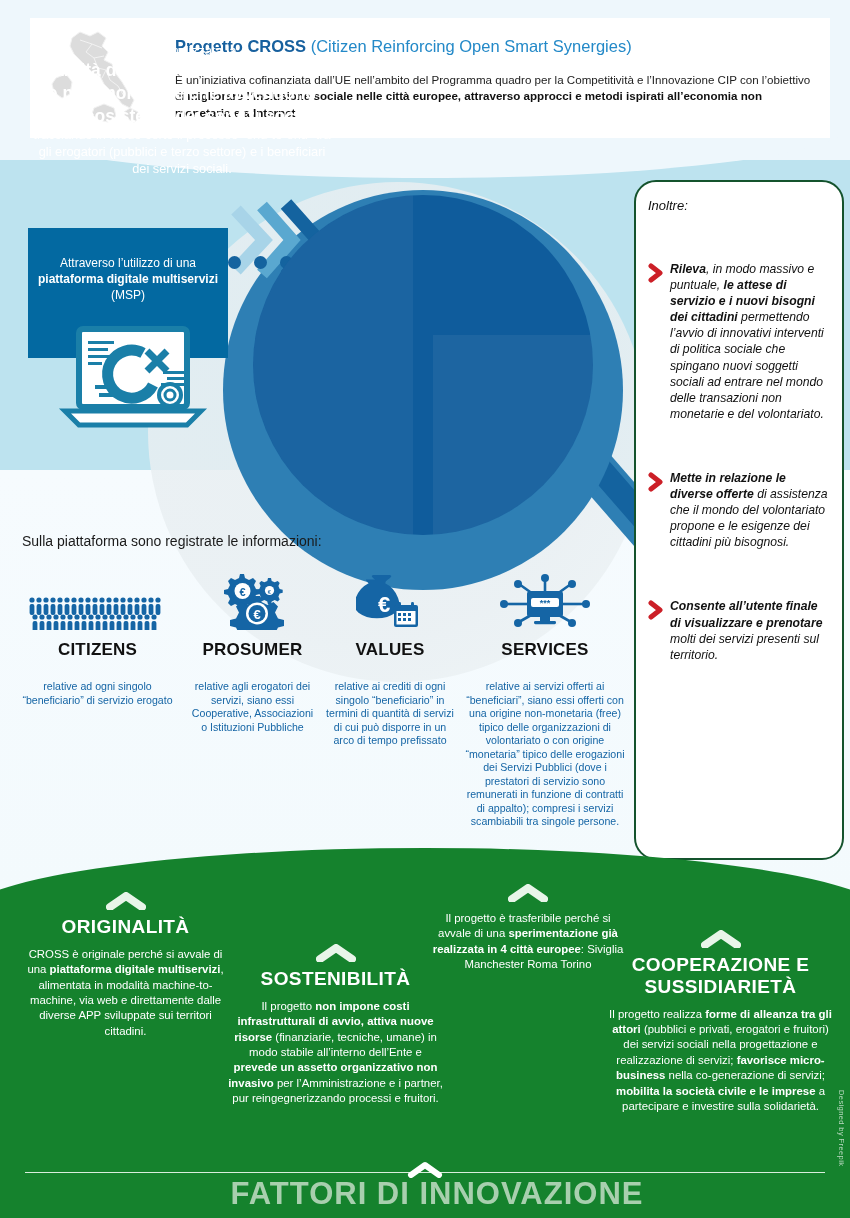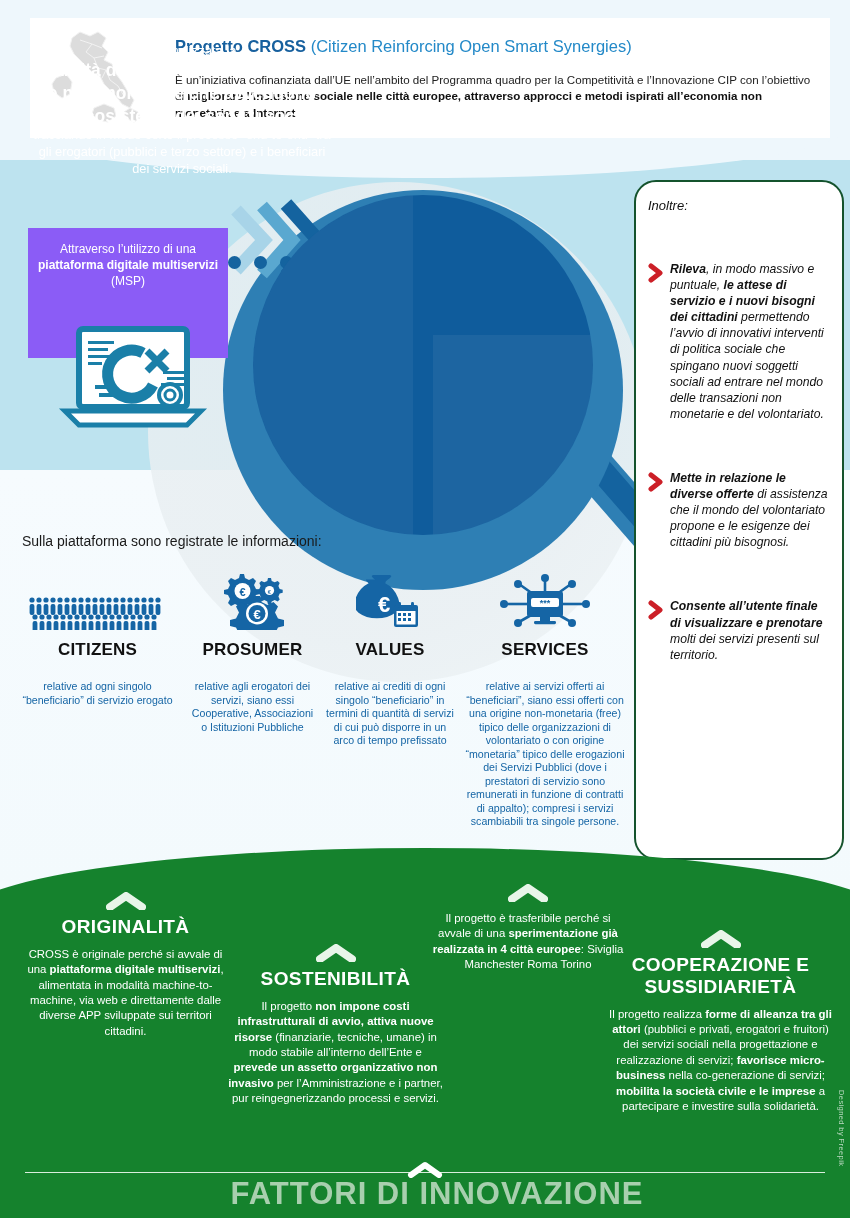--- a/index.html
+++ b/index.html
@@ -53,23 +53,23 @@
   .header-map { position:absolute; left:12px; top:8px; width:120px; height:105px; }
   .header-text { position:absolute; left:145px; top:18px; width:640px; }
   .h-title { font-size:16.5px; color:#2389c8; line-height:1.25; }
   .h-title b { color:#17609e; font-weight:bold; }
   .h-body { margin-top:15px; font-size:11.6px; color:#222; line-height:1.45; }
   .h-body b { color:#111; font-weight:bold; }
 
   
   .msp {
     position:absolute; left:28px; top:228px; width:200px; height:130px;
-    background:#8b5cf6; color:#fff;
+    background:#0369a1; color:#fff;
     display:flex; align-items:flex-start; justify-content:center;
-    padding-top:13px;
+    padding-top:27px;
   }
   .msp-text { font-size:12px; line-height:1.35; text-align:center; }
   .msp-text b { font-weight:bold; }
   .msp-laptop { position:absolute; left:55px; top:325px; width:155px; height:110px; }
 
   
   .chev-group { position:absolute; left:228px; top:196px; width:110px; height:90px; }
   .dots { position:absolute; left:228px; top:256px; width:130px; height:20px; }
   .dot { position:absolute; width:13px; height:13px; border-radius:50%; background:#14639f; }
 
@@ -465,21 +465,21 @@
         <p><span>CROSS è originale perché si avvale di una </span><b>piattaforma digitale multiservizi</b><span>, alimentata in modalità machine-to-machine, via web e direttamente dalle diverse APP sviluppate sui territori cittadini.</span></p>
       </div>
 
       <div class="factor f2">
         <div class="cap">
           <svg viewBox="0 0 40 18" width="40" height="18">
               <polyline points="4,15 20,4 36,15" fill="none" stroke="#e8f5e9" stroke-width="8" stroke-linecap="round" stroke-linejoin="round"></polyline>
             </svg>
         </div>
         <h3>SOSTENIBILITÀ</h3>
-        <p><span>Il progetto </span><b>non impone costi infrastrutturali di avvio, attiva nuove risorse</b><span> (finanziarie, tecniche, umane) in modo stabile all’interno dell’Ente e </span><b>prevede un assetto organizzativo non invasivo</b><span> per l’Amministrazione e i partner, pur reingegnerizzando processi e servizi.</span></p>
+        <p><span>Il progetto </span><b>non impone costi infrastrutturali di avvio, attiva nuove risorse</b><span> (finanziarie, tecniche, umane) in modo stabile all’interno dell’Ente e </span><b>prevede un assetto organizzativo non invasivo</b><span> per l’Amministrazione e i partner, pur reingegnerizzando processi e fruitori.</span></p>
       </div>
 
       <div class="factor f3">
         <div class="cap">
           <svg viewBox="0 0 40 18" width="40" height="18">
               <polyline points="4,15 20,4 36,15" fill="none" stroke="#e8f5e9" stroke-width="8" stroke-linecap="round" stroke-linejoin="round"></polyline>
             </svg>
         </div>
         <p><span>Il progetto è trasferibile perché si avvale di una </span><b>sperimentazione già realizzata in 4 città europee</b><span>: Siviglia Manchester Roma Torino</span></p>
       </div>

